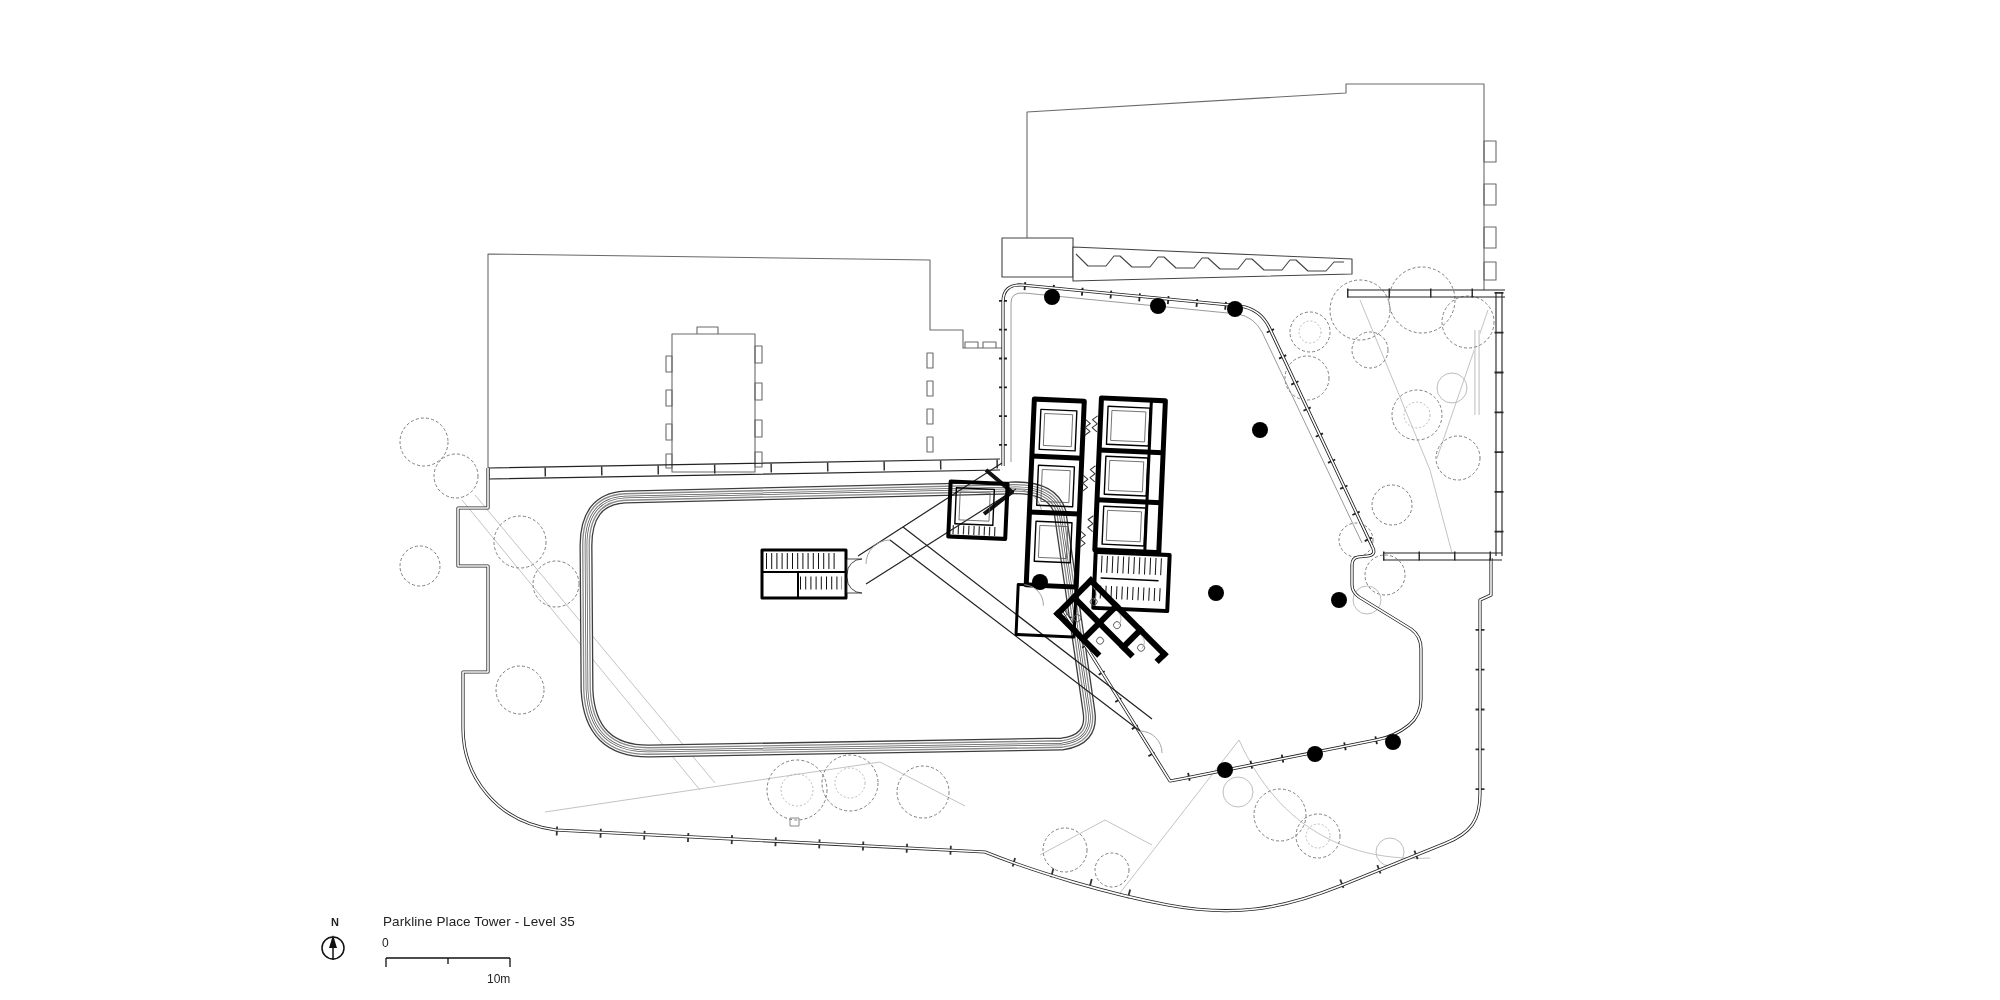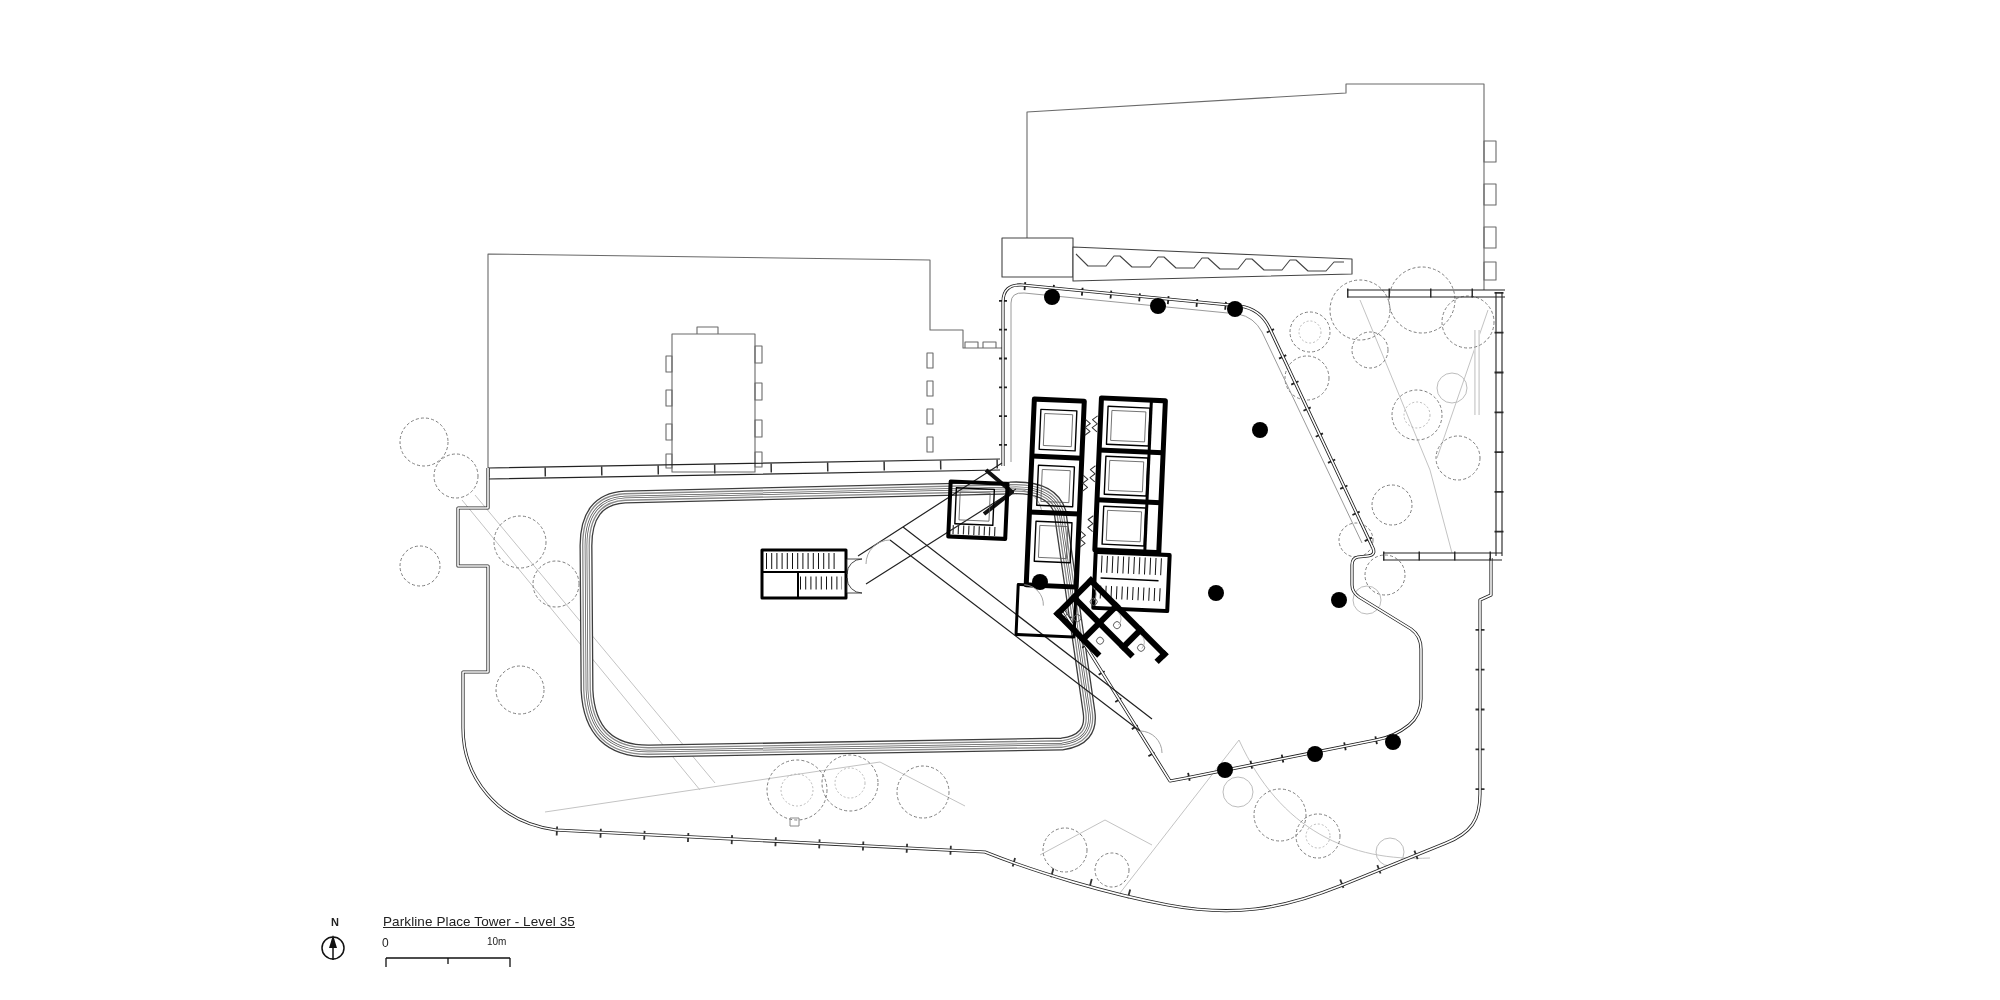--- a/index.html
+++ b/index.html
@@ -1,23 +1,23 @@
 <!DOCTYPE html>
 <html><head>
 <meta charset="utf-8">
 <style>
   html,body{margin:0;padding:0;background:#fff;}
   .canvas{position:relative;width:2000px;height:1000px;background:#fff;overflow:hidden;
           font-family:"Liberation Sans",sans-serif;}
   .plan-svg{position:absolute;left:0;top:0;}
   .lbl{position:absolute;color:#222;white-space:nowrap;}
-  .lbl-title{left:383px;top:914px;font-size:13.5px;letter-spacing:.1px;text-decoration:underline;}
+  .lbl-title{left:383px;top:914px;font-size:13.5px;letter-spacing:.1px;}
   .lbl-n{left:331px;top:916px;font-size:11px;font-weight:bold;}
   .lbl-zero{left:382px;top:936px;font-size:12px;}
-  .lbl-10m{left:487px;top:936px;font-size:10px;}
+  .lbl-10m{left:487px;top:972px;font-size:12px;}
 </style>
 </head>
 <body>
 
 <div class="canvas">
 
 <svg class="plan-svg" width="2000" height="1000" viewBox="0 0 2000 1000">
   <g fill="none" stroke-linecap="butt" stroke-linejoin="round">
 
   <g stroke="#6a6a6a" stroke-width="1.1">

